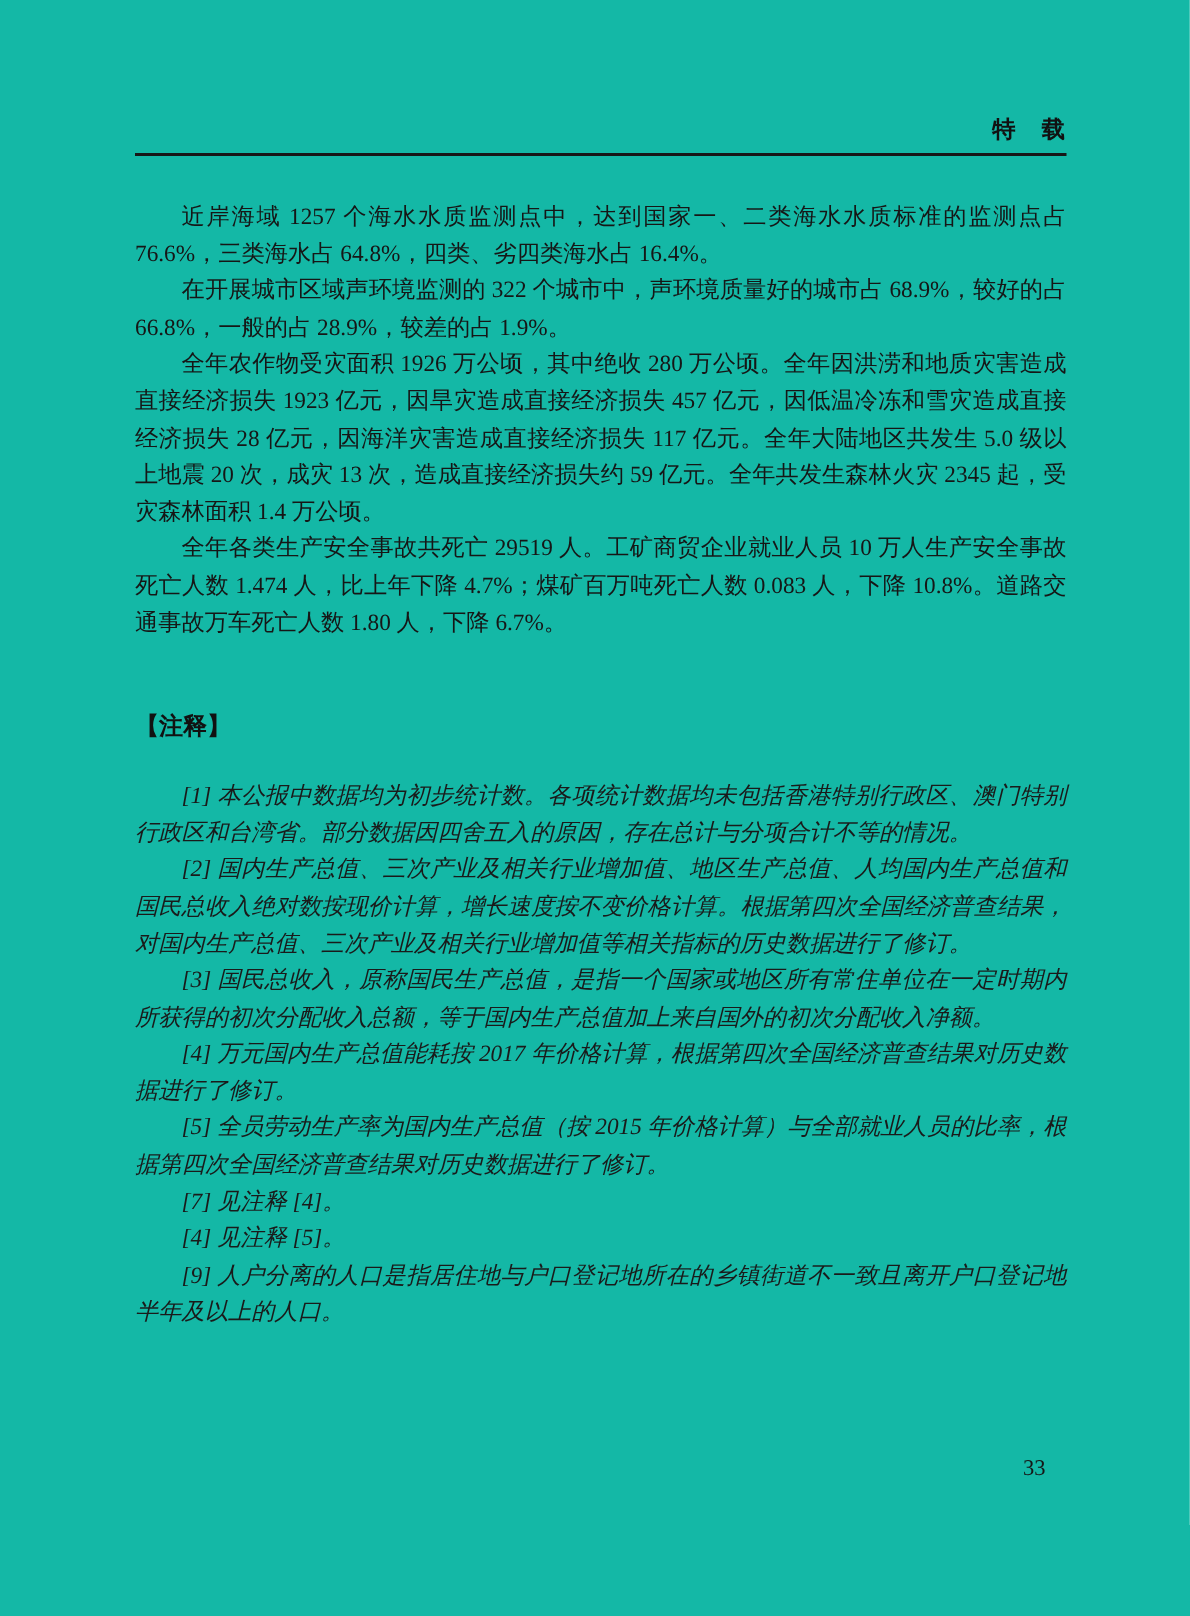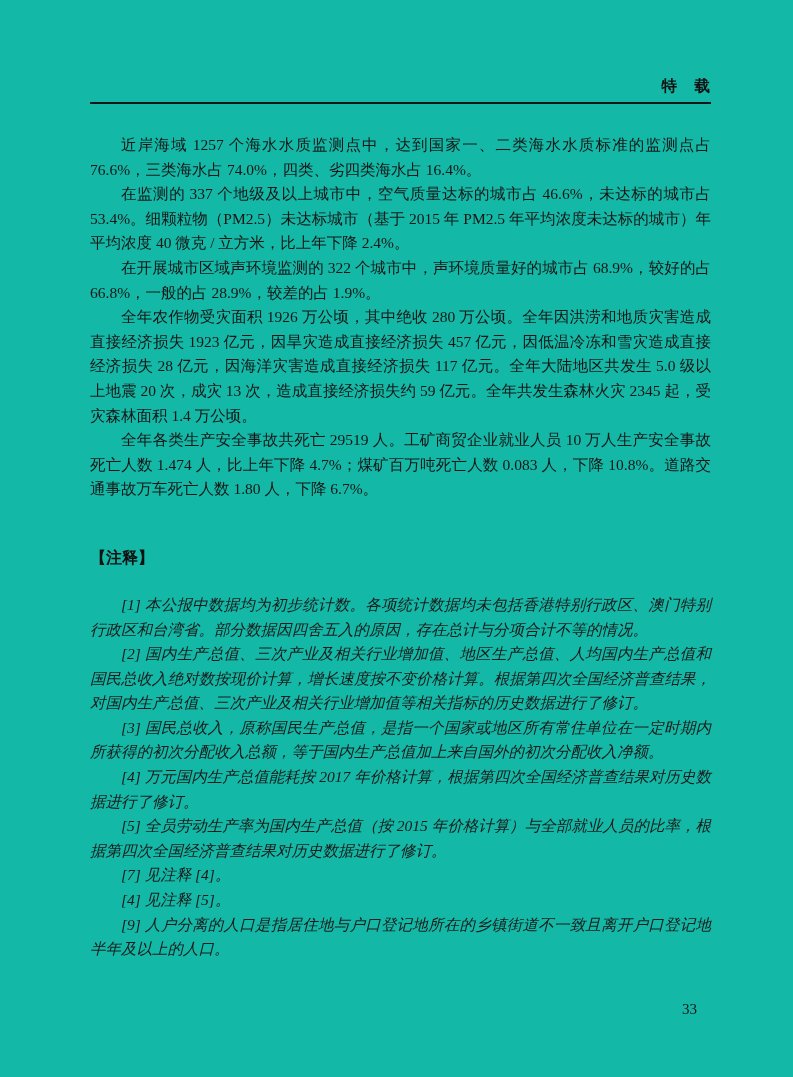--- a/index.html
+++ b/index.html
@@ -61,40 +61,39 @@
     margin: 0;
     font-style: italic;
     font-size: 15.5px;
     line-height: 24.6px;
     text-align: justify;
     text-indent: 2em;
     color: #1a1a1a;
   }
   .page-number {
     position: absolute;
-    top: 1001px;
+    top: 971px;
     right: 96px;
     font-size: 15px;
     color: #161616;
   }
 </style>
 </head>
 <body>
 
 <div class="page">
   <div class="content">
 
     <div class="page-header">
       <span class="header-title">特　载</span>
     </div>
     <hr class="header-rule">
 
     <div class="body-text">
-      <p>近岸海域 1257 个海水水质监测点中，达到国家一、二类海水水质标准的监测点占 76.6%，三类海水占 74.0%，四类、劣四类海水占 16.4%。</p>
-      <p>在监测的 337 个地级及以上城市中，空气质量达标的城市占 46.6%，未达标的城市占 53.4%。细颗粒物（PM2.5）未达标城市（基于 2015 年 PM2.5 年平均浓度未达标的城市）年平均浓度 40 微克 / 立方米，比上年下降 2.4%。</p>
+      <p>近岸海域 1257 个海水水质监测点中，达到国家一、二类海水水质标准的监测点占 76.6%，三类海水占 64.8%，四类、劣四类海水占 16.4%。</p>
       <p>在开展城市区域声环境监测的 322 个城市中，声环境质量好的城市占 68.9%，较好的占 66.8%，一般的占 28.9%，较差的占 1.9%。</p>
       <p>全年农作物受灾面积 1926 万公顷，其中绝收 280 万公顷。全年因洪涝和地质灾害造成直接经济损失 1923 亿元，因旱灾造成直接经济损失 457 亿元，因低温冷冻和雪灾造成直接经济损失 28 亿元，因海洋灾害造成直接经济损失 117 亿元。全年大陆地区共发生 5.0 级以上地震 20 次，成灾 13 次，造成直接经济损失约 59 亿元。全年共发生森林火灾 2345 起，受灾森林面积 1.4 万公顷。</p>
       <p>全年各类生产安全事故共死亡 29519 人。工矿商贸企业就业人员 10 万人生产安全事故死亡人数 1.474 人，比上年下降 4.7%；煤矿百万吨死亡人数 0.083 人，下降 10.8%。道路交通事故万车死亡人数 1.80 人，下降 6.7%。</p>
     </div>
 
     <div class="notes-heading">【注释】</div>
 
     <div class="notes">
       <p>[1] 本公报中数据均为初步统计数。各项统计数据均未包括香港特别行政区、澳门特别行政区和台湾省。部分数据因四舍五入的原因，存在总计与分项合计不等的情况。</p>
       <p>[2] 国内生产总值、三次产业及相关行业增加值、地区生产总值、人均国内生产总值和国民总收入绝对数按现价计算，增长速度按不变价格计算。根据第四次全国经济普查结果，对国内生产总值、三次产业及相关行业增加值等相关指标的历史数据进行了修订。</p>

